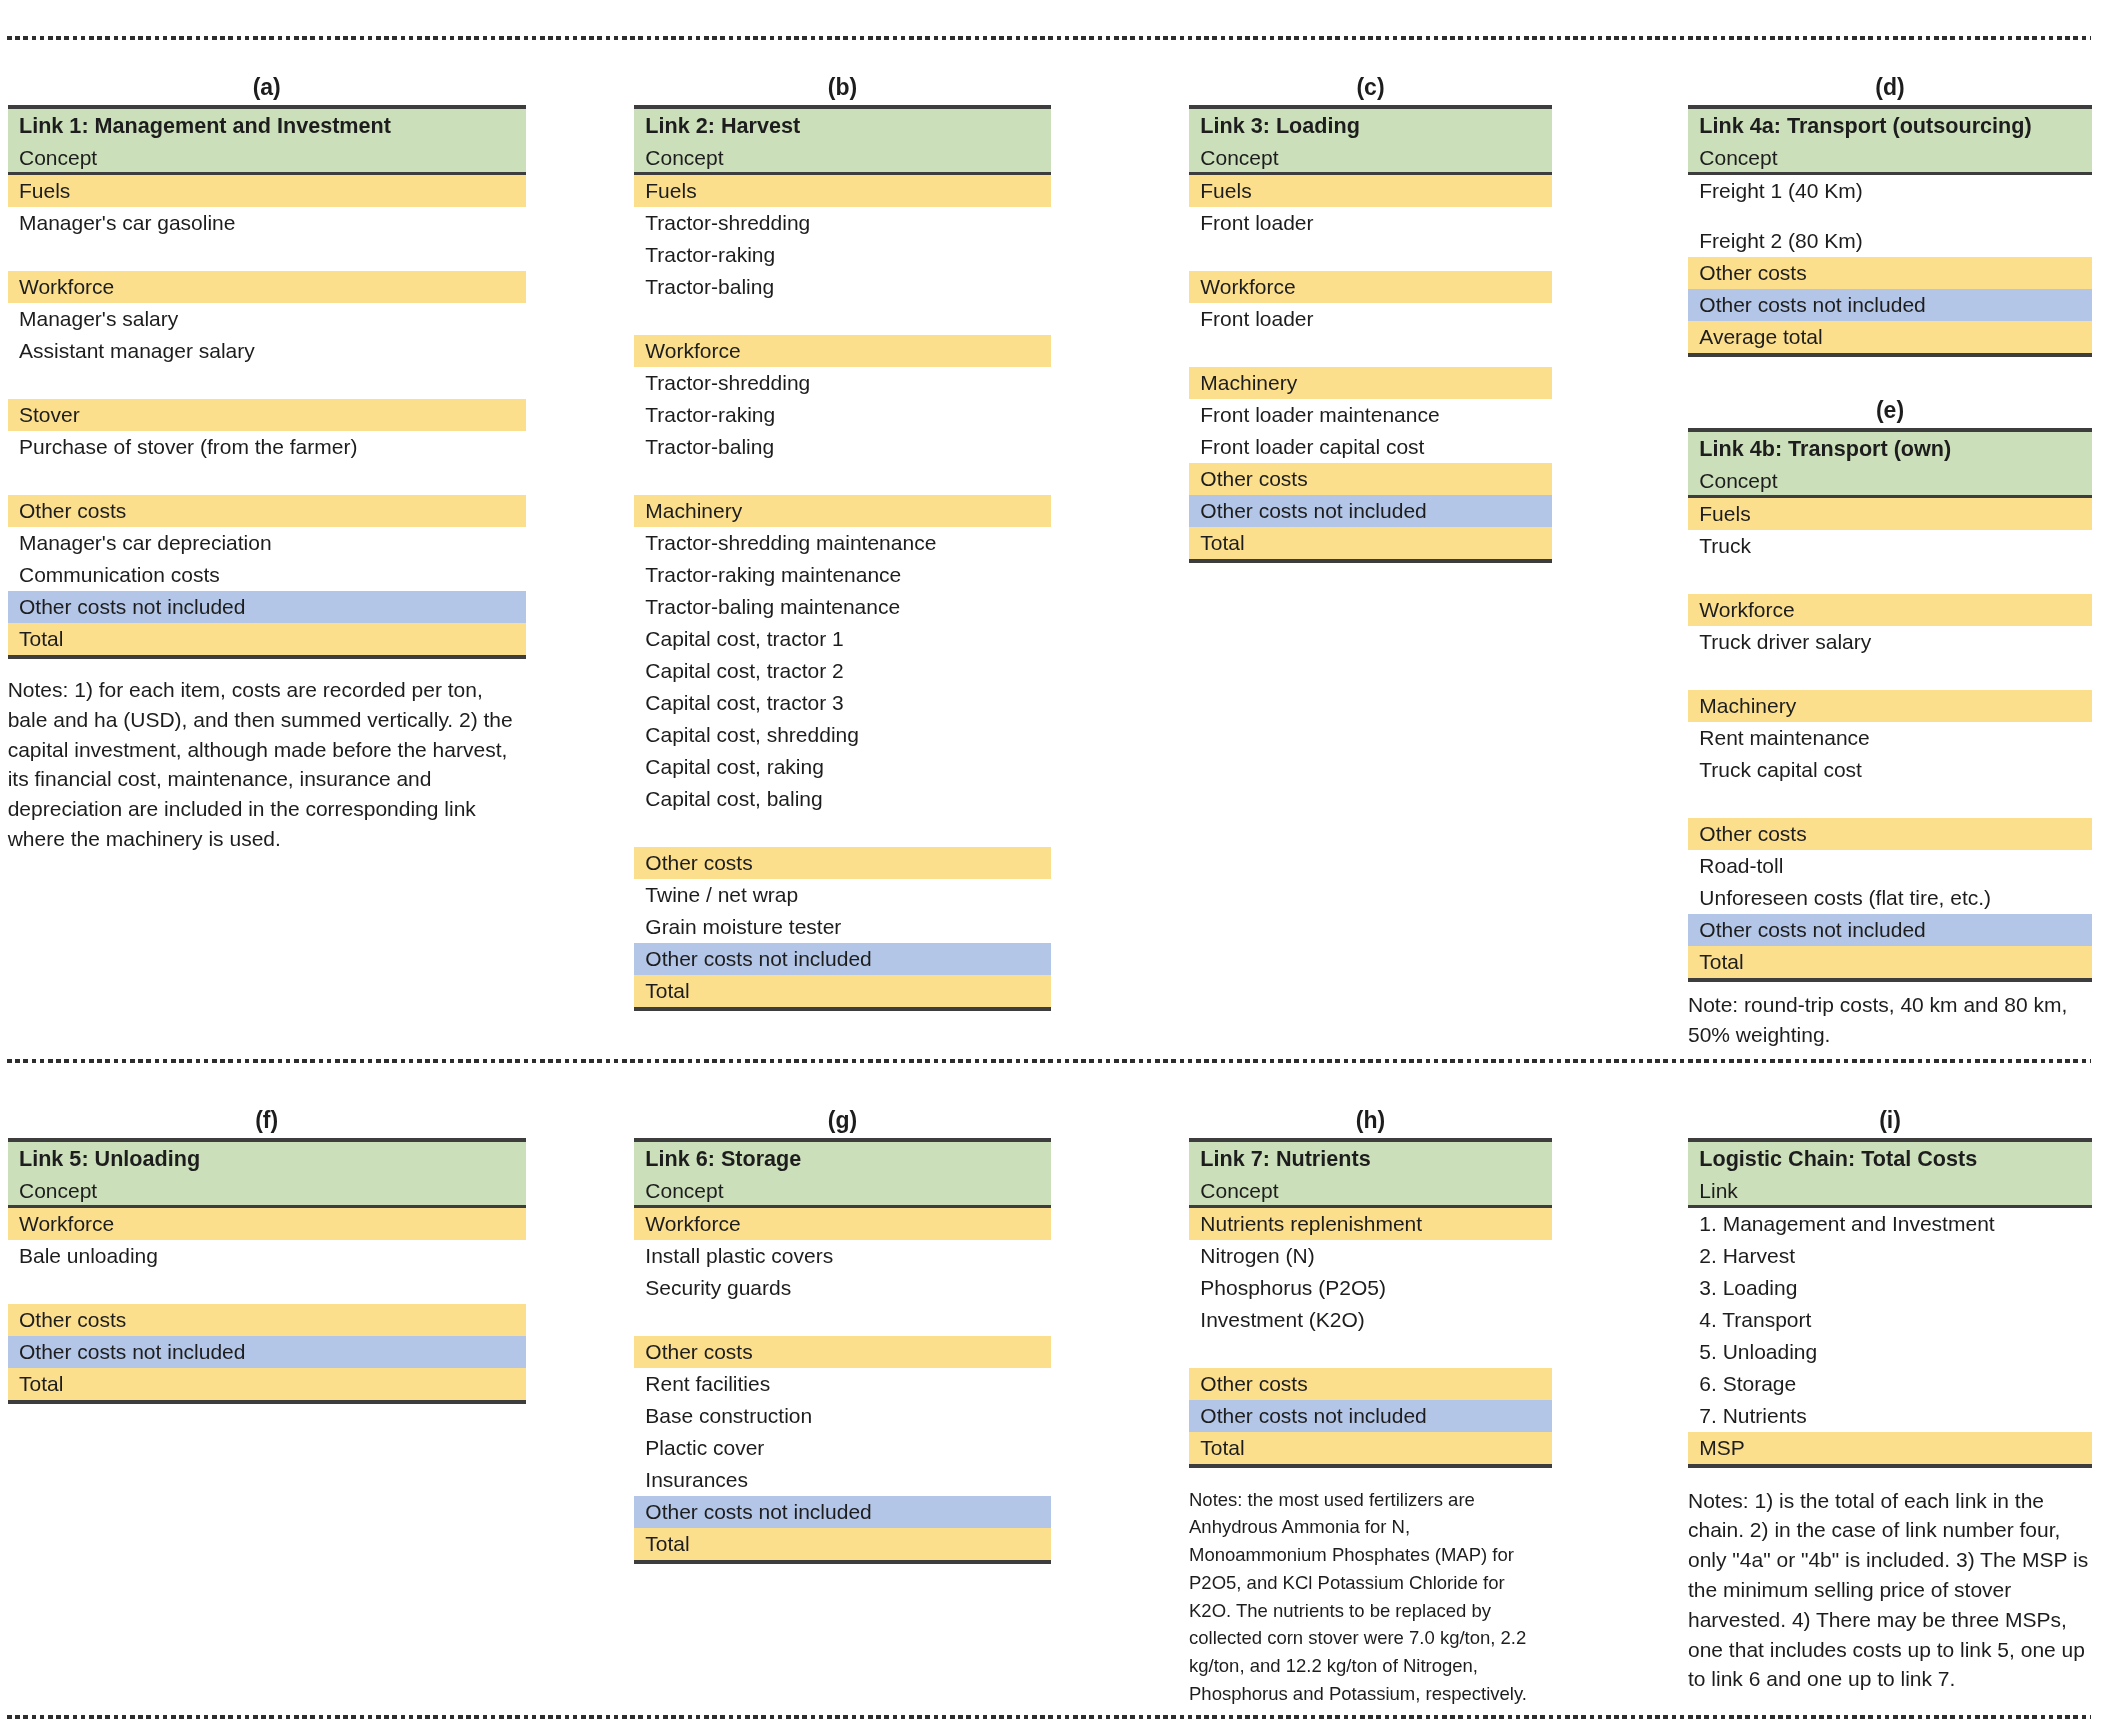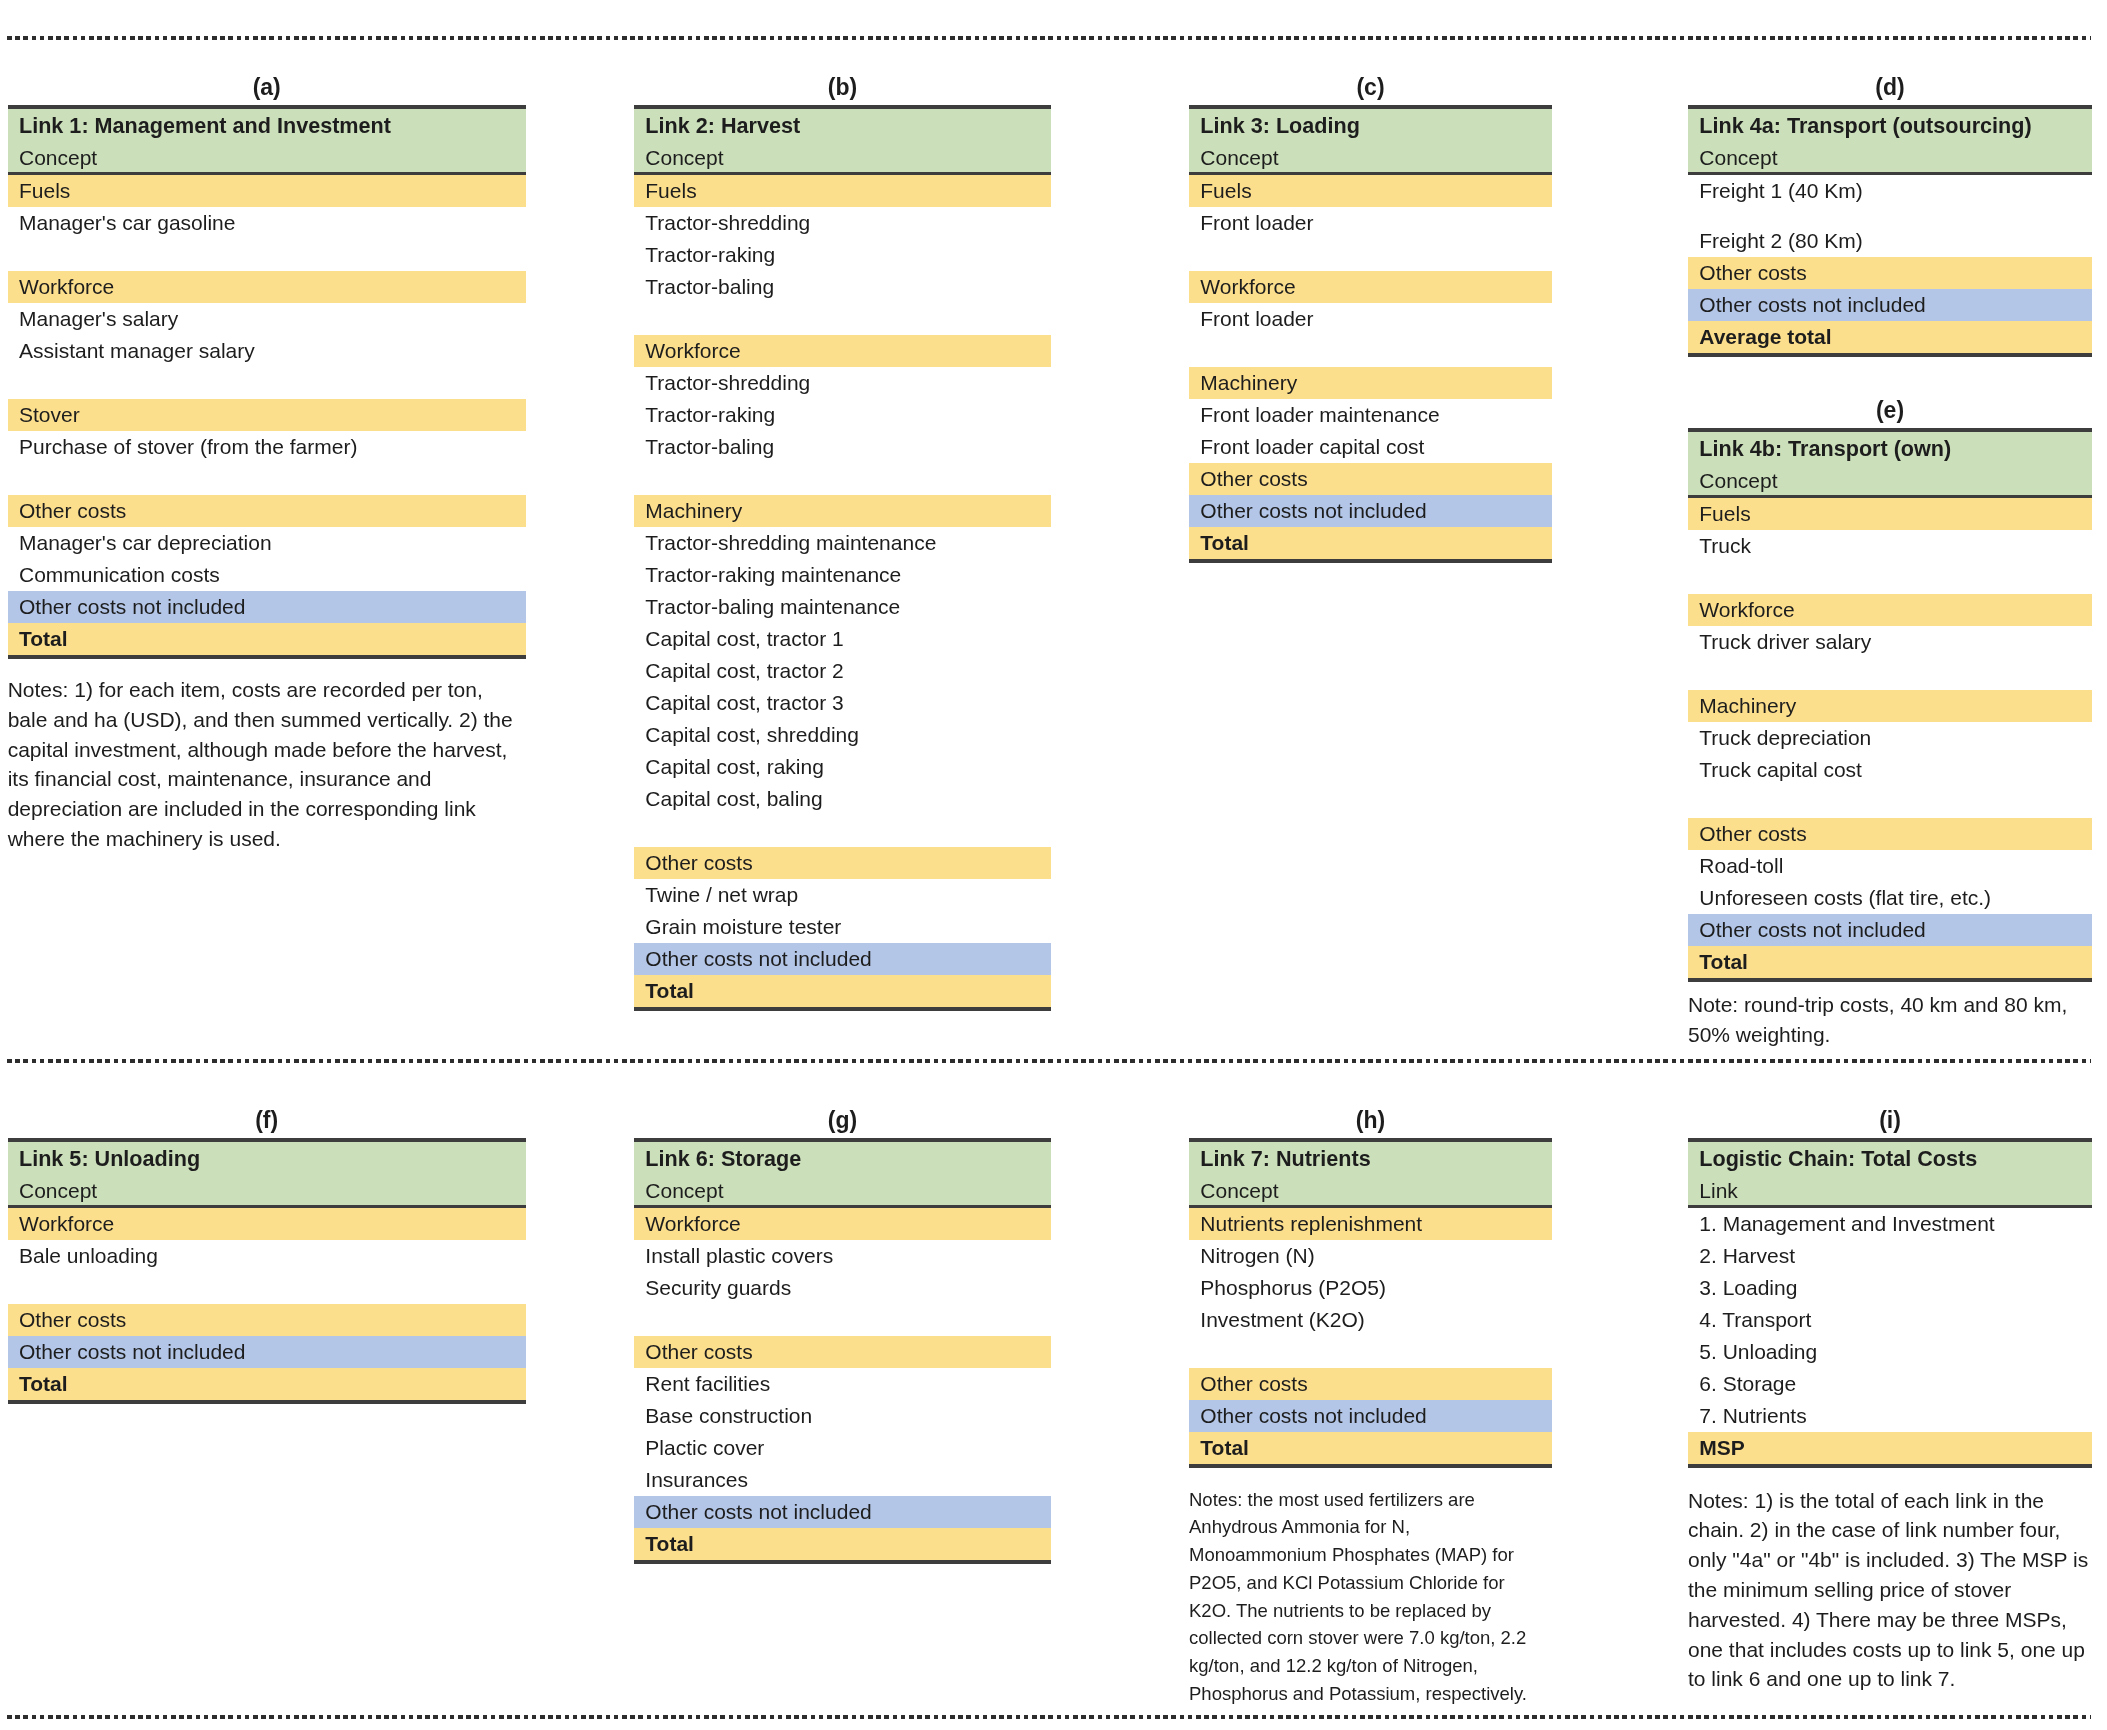--- a/index.html
+++ b/index.html
@@ -16,21 +16,21 @@
   .panel-label{font-weight:bold;font-size:23px;height:33px;display:flex;
                align-items:flex-end;justify-content:center;padding-bottom:4.1px;box-sizing:border-box;}
   .tbl{border-top:4.6px solid #3d3d3d;border-bottom:4.6px solid #3d3d3d;}
   .row{display:flex;align-items:center;height:32px;box-sizing:border-box;
        padding:0 3.1px 0 11.3px;font-size:21px;white-space:nowrap;}
   .r-h1{background:var(--green);font-weight:bold;height:34px;font-size:21.6px;}
   .r-h2{background:var(--green);border-bottom:3.6px solid #3d3d3d;}
   .r-cat{background:var(--yellow);}
   .r-item{background:#ffffff;}
   .r-blue{background:var(--blue);}
-  .r-total{background:var(--yellow);font-weight:bold;}
+  .r-total{background:var(--yellow);font-weight:normal;}
   .r-gap{background:#ffffff;}
   .r-gapsm{background:#ffffff;height:17.5px;}
   .note{font-size:21px;line-height:1.42;white-space:normal;}
   .note.sm{font-size:18.5px;line-height:1.5;}
 </style>
 </head>
 <body>
 
 <div class="page">
   <div class="sep sep1"></div>
@@ -261,21 +261,21 @@
             <span>Workforce</span>
           </div>
           <div class="row r-item">
             <span>Truck driver salary</span>
           </div>
           <div class="row r-gap"></div>
           <div class="row r-cat">
             <span>Machinery</span>
           </div>
           <div class="row r-item">
-            <span>Truck depreciation</span>
+            <span>Rent maintenance</span>
           </div>
           <div class="row r-item">
             <span>Truck capital cost</span>
           </div>
           <div class="row r-gap"></div>
           <div class="row r-cat">
             <span>Other costs</span>
           </div>
           <div class="row r-item">
             <span>Road-toll</span>

